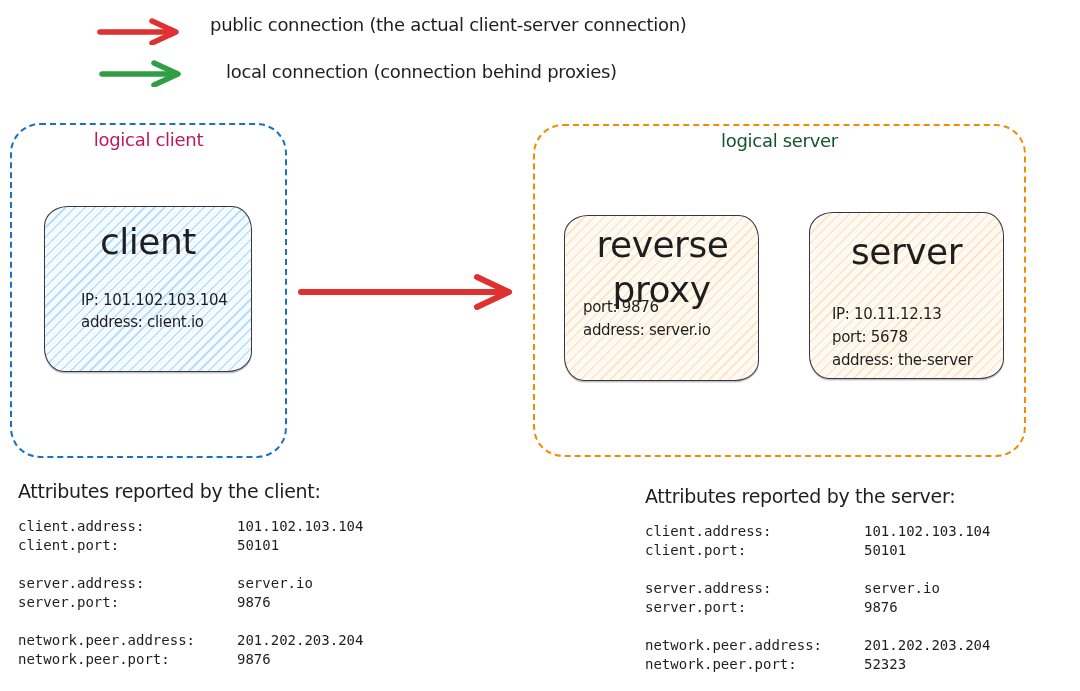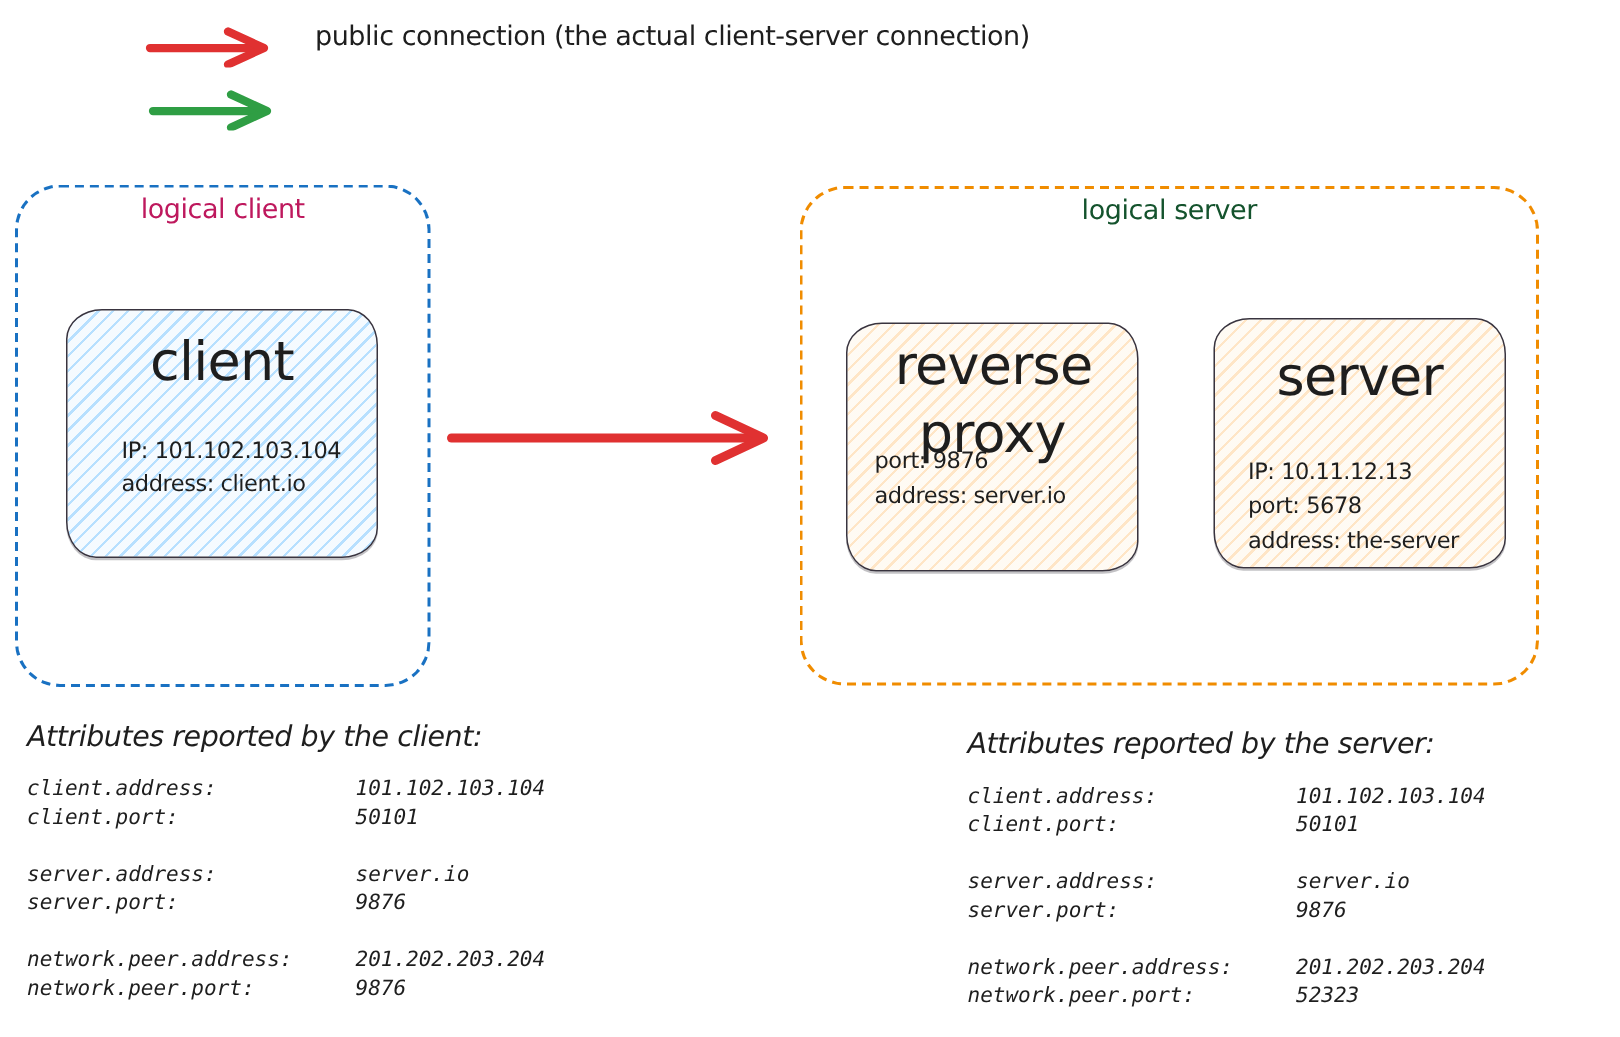--- a/index.html
+++ b/index.html
@@ -47,21 +47,21 @@
     letter-spacing:-0.5px; margin:12px auto 0 auto;
   }
   .node-body {
     position:absolute; font-size:15px; line-height:22px;
     letter-spacing:-0.3px; white-space:nowrap;
   }
 
   .arrow { position:absolute; }
 
   
-  .attrs { position:absolute; width:440px;font-style:italic; }
+  .attrs { position:absolute; width:440px; }
   .attrs-heading { font-size:19px; letter-spacing:-0.3px; margin:0 0 15px 0; }
   .attr-group { margin-bottom:20px; }
   .attr-row {
     display:flex; font-family:"DejaVu Sans Mono", monospace;
     font-size:14px; line-height:18.5px; white-space:pre;
   }
   .attr-key { flex:none; width:219px; }
 </style>
 </head>
 <body>
@@ -71,20 +71,21 @@
   <svg class="arrow" style="left:96px;top:17px;color:#e03131" width="100" height="28" viewBox="0 0 100 28">
     <line x1="4" y1="15" x2="72" y2="15" stroke="currentColor" stroke-width="5.5" stroke-linecap="round"></line>
     <path d="M56,4 L80,15 L56,26" fill="none" stroke="currentColor" stroke-width="5.5" stroke-linecap="round" stroke-linejoin="round"></path>
   </svg>
   <div class="abs hand legend-label" style="left:210px;top:13px">public connection (the actual client-server connection)</div>
 
   <svg class="arrow" style="left:98px;top:59px;color:#2f9e44" width="100" height="28" viewBox="0 0 100 28">
     <line x1="4" y1="15" x2="72" y2="15" stroke="currentColor" stroke-width="5.5" stroke-linecap="round"></line>
     <path d="M56,4 L80,15 L56,26" fill="none" stroke="currentColor" stroke-width="5.5" stroke-linecap="round" stroke-linejoin="round"></path>
   </svg>
+  <div class="abs hand legend-label" style="left:226px;top:60px">local connection (connection behind proxies)</div>
 
   <div class="frame frame-blue" style="left:10px;top:123px;width:273px;height:331px">
     <div class="frame-label hand">logical client</div>
 
     <div class="node node-blue" style="left:32px;top:81px;width:206px;height:164px">
       <div class="node-title hand">client</div>
       <div class="node-body" style="left:36px;top:82px">
         <div>IP: 101.102.103.104</div>
         <div>address: client.io</div>
       </div>

